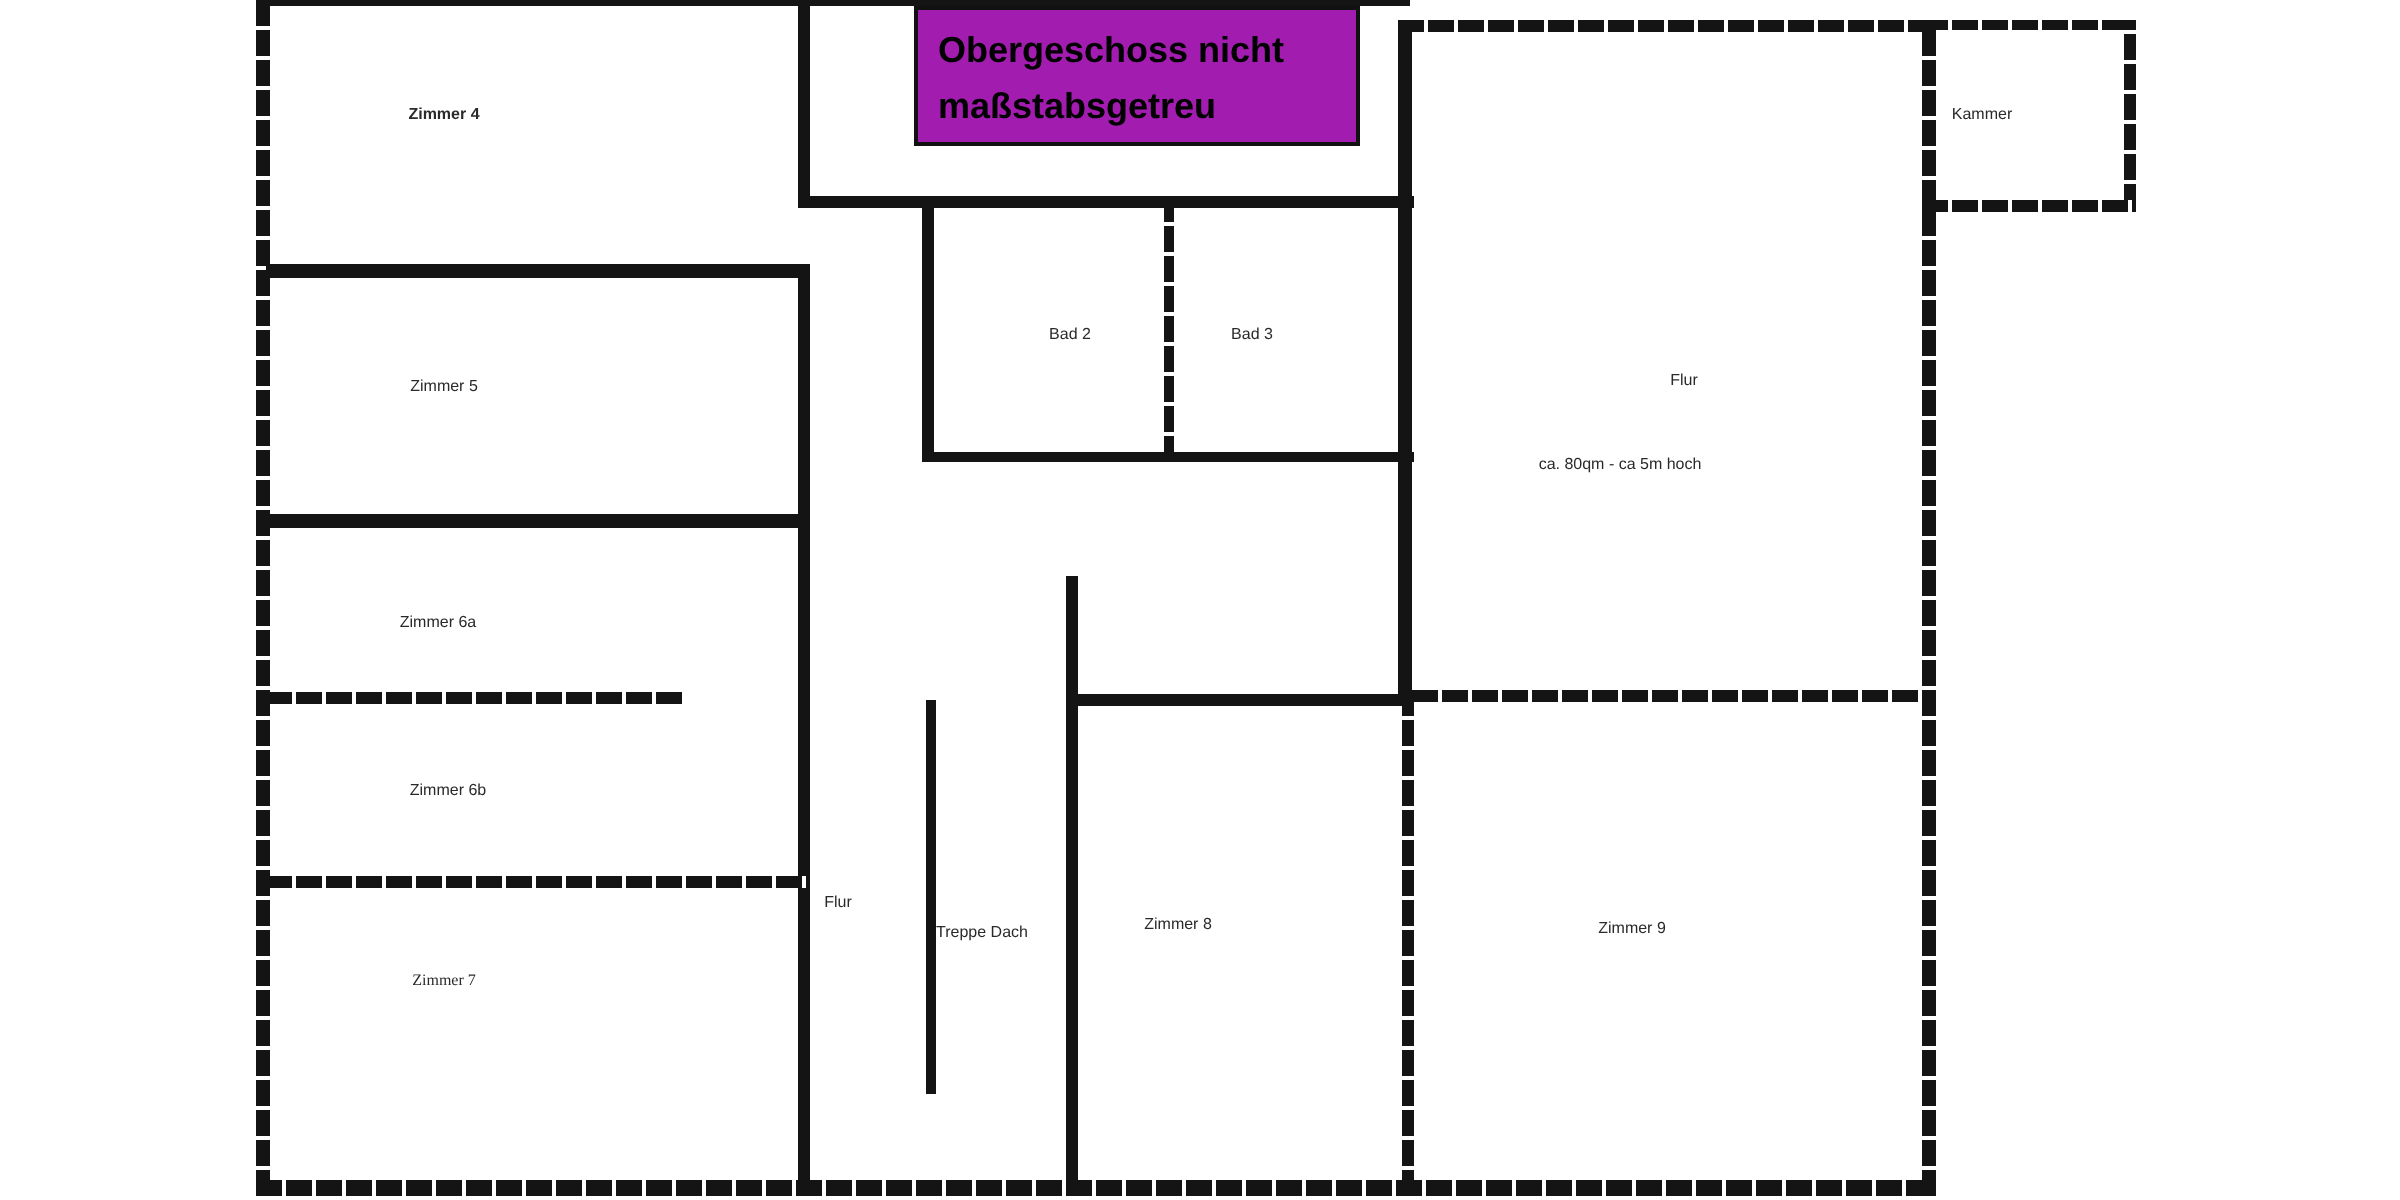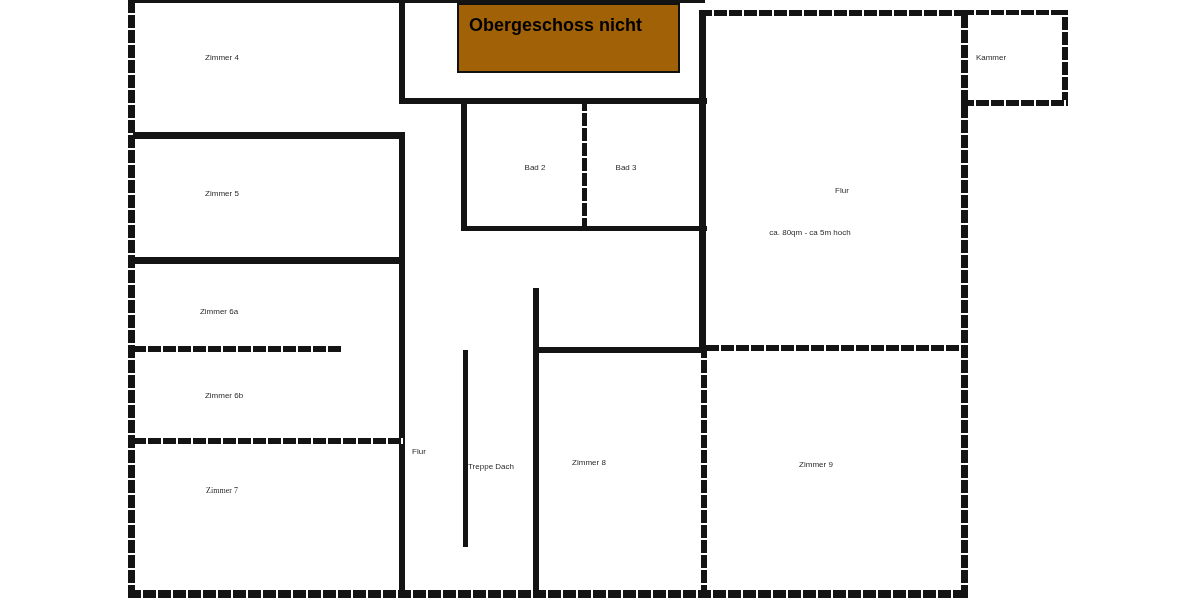--- a/index.html
+++ b/index.html
@@ -34,40 +34,41 @@
     letter-spacing: 0px;
     color: #2a2a2a;
     white-space: nowrap;
   }
   .title-box {
     position: absolute;
     left: 457px;
     top: 3px;
     width: 223px;
     height: 70px;
-    background: #a16207;
+    background: #a21caf;
     border: 2px solid #111111;
     box-sizing: border-box;
     padding: 6px 0 0 10px;
     z-index: 5;
   }
   .title-box .line {
     font-size: 18px;
     font-weight: bold;
     color: #000000;
     line-height: 28px;
     white-space: nowrap;
   }
 </style>
 </head>
 <body>
 
 <div id="plan">
   <div class="title-box">
     <div class="line">Obergeschoss nicht</div>
+    <div class="line">maßstabsgetreu</div>
   </div>
 <div class="wall hatched-v" style="left: 128px; top: 0px; width: 7px; height: 598px;"></div>
     <div class="wall" style="left: 128px; top: 0px; width: 577px; height: 3px;"></div>
     <div class="wall hatched-h" style="left: 128px; top: 590px; width: 840px; height: 8px;"></div>
     <div class="wall" style="left: 399px; top: 0px; width: 6px; height: 103px;"></div>
     <div class="wall" style="left: 399px; top: 98px; width: 308px; height: 6px;"></div>
     <div class="wall" style="left: 399px; top: 132px; width: 6px; height: 466px;"></div>
     <div class="wall" style="left: 133px; top: 132px; width: 272px; height: 7px;"></div>
     <div class="wall" style="left: 133px; top: 257px; width: 272px; height: 7px;"></div>
     <div class="wall hatched-h" style="left: 133px; top: 346px; width: 208px; height: 6px;"></div>
@@ -79,21 +80,21 @@
     <div class="wall" style="left: 533px; top: 288px; width: 6px; height: 310px;"></div>
     <div class="wall" style="left: 533px; top: 347px; width: 174px; height: 6px;"></div>
     <div class="wall" style="left: 699px; top: 10px; width: 7px; height: 342px;"></div>
     <div class="wall hatched-h" style="left: 699px; top: 10px; width: 269px; height: 6px;"></div>
     <div class="wall hatched-v" style="left: 961px; top: 10px; width: 7px; height: 588px;"></div>
     <div class="wall hatched-h" style="left: 706px; top: 345px; width: 255px; height: 6px;"></div>
     <div class="wall hatched-v" style="left: 701px; top: 352px; width: 6px; height: 246px;"></div>
     <div class="wall hatched-h" style="left: 961px; top: 10px; width: 107px; height: 5px;"></div>
     <div class="wall hatched-v" style="left: 1062px; top: 10px; width: 6px; height: 95px;"></div>
     <div class="wall hatched-h" style="left: 961px; top: 100px; width: 107px; height: 6px;"></div>
-    <div class="room-label" style="left: 222px; top: 57px;">Zimmer 4</div>
+    <div class="room-label" style="left: 222px; top: 57px; font-weight: bold;">Zimmer 4</div>
     <div class="room-label" style="left: 222px; top: 193px;">Zimmer 5</div>
     <div class="room-label" style="left: 219px; top: 311px;">Zimmer 6a</div>
     <div class="room-label" style="left: 224px; top: 395px;">Zimmer 6b</div>
     <div class="room-label" style="left: 222px; top: 490px; font-family: Liberation Serif, serif;">Zimmer 7</div>
     <div class="room-label" style="left: 507px; top: 167px; margin-left: 28px;">Bad 2</div>
     <div class="room-label" style="left: 626px; top: 167px;">Bad 3</div>
     <div class="room-label" style="left: 842px; top: 190px;">Flur</div>
     <div class="room-label" style="left: 810px; top: 232px;">ca. 80qm - ca 5m hoch</div>
     <div class="room-label" style="left: 991px; top: 57px;">Kammer</div>
     <div class="room-label" style="left: 419px; top: 451px;">Flur</div>

